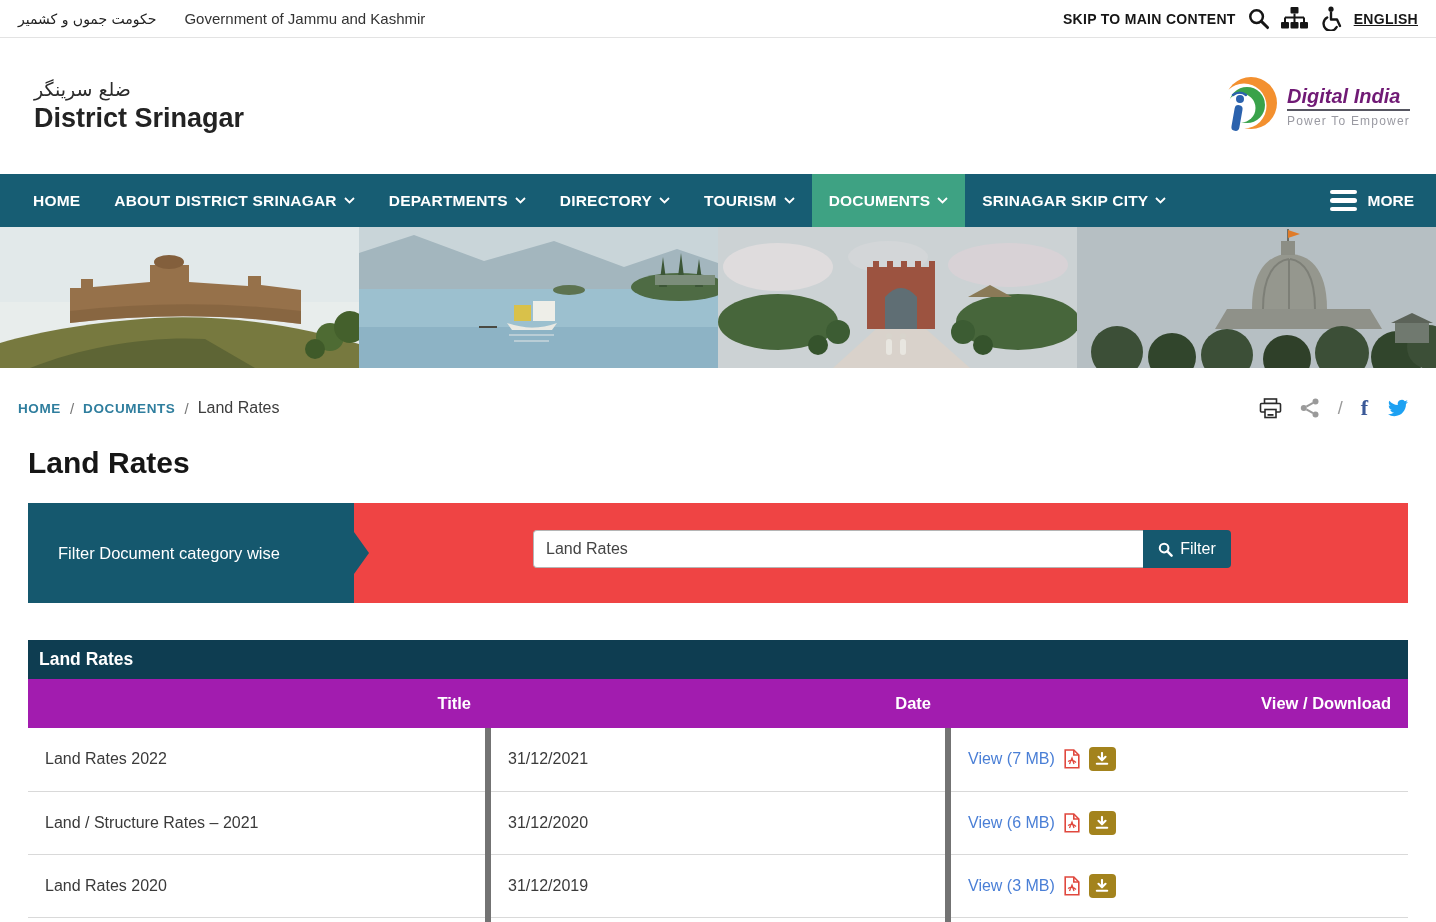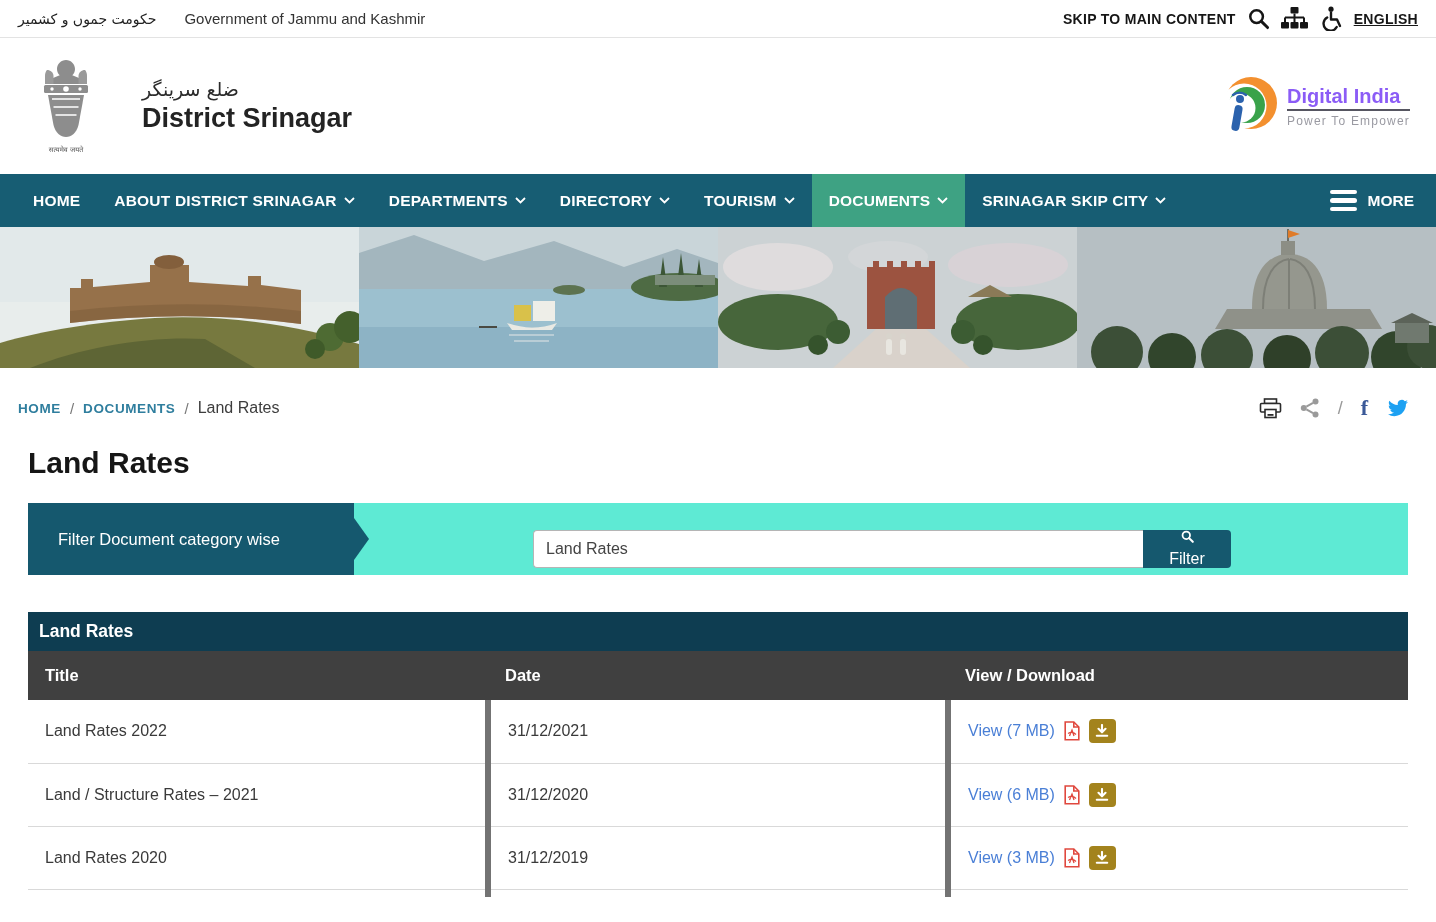--- a/index.html
+++ b/index.html
@@ -21,21 +21,21 @@
 
   
   .header { height:136px; display:flex; justify-content:space-between; align-items:center; padding:0 26px 0 34px; }
   .header-left { display:flex; align-items:center; gap:44px; }
   .emblem { display:flex; flex-direction:column; align-items:center; width:64px; }
   .emblem-motto { font-size:7px; color:#555; margin-top:1px; font-family:"DejaVu Sans", sans-serif; }
   .dist-urdu { font-size:19px; color:#2b2b2b; margin-bottom:3px; text-align:left; direction:rtl; width:fit-content; }
   .dist-name { font-size:27px; font-weight:bold; color:#232323; }
   .digital-india { display:flex; align-items:center; gap:8px; cursor:pointer; }
   .di-text { display:flex; flex-direction:column; }
-  .di-title { font-size:20px; font-weight:bold; color:#8b5cf6;
+  .di-title { font-size:20px; font-style:italic; font-weight:bold; color:#701a75;
               border-bottom:2px solid #565661; padding-bottom:1px; }
   .di-tag { font-size:12px; color:#9a9aa2; letter-spacing:1.2px; margin-top:3px; }
 
   
   nav { height:53px; background:#175d73; display:flex; align-items:stretch; padding-left:16px; }
   .nav-item { display:flex; align-items:center; gap:7px; padding:0 17px; color:#fff;
               font-size:15.5px; font-weight:bold; letter-spacing:.2px; cursor:pointer; white-space:nowrap; }
   .nav-item.active { background:#3ea283; }
   .nav-more { margin-left:auto; display:flex; align-items:center; gap:11px; padding:0 22px;
               color:#fff; font-weight:bold; font-size:15.5px; cursor:pointer; }
@@ -53,38 +53,38 @@
   .crumb-sep { color:#777; font-size:15px; }
   .crumb-current { font-size:16px; color:#3d3d3d; }
   .share-icons { display:flex; align-items:center; gap:18px; }
   .slash-sep { color:#999; font-size:18px; }
   .fb-f { font-size:22px; font-weight:bold; color:#3b5998; font-family:"Liberation Serif", serif; line-height:1; }
 
   
   h1.page-title { margin:27px 28px 0; font-size:30px; color:#161616; }
 
   
-  .filter-bar { position:relative; margin:23px 28px 0; height:72px; background:#5eead4; }
+  .filter-bar { position:relative; margin:23px 28px 0; height:100px; background:#ef4444; }
   .filter-label { position:absolute; left:0; top:0; bottom:0; width:326px; background:#15586e;
                   color:#fff; display:flex; align-items:center; padding-left:30px; font-size:16.5px; }
   .filter-label::after { content:""; position:absolute; left:326px; top:50%; transform:translateY(-50%);
                   border-left:15px solid #15586e; border-top:21px solid transparent; border-bottom:21px solid transparent; }
   .filter-controls { position:absolute; left:505px; top:27px; display:flex; height:38px; }
   .filter-input { width:610px; height:38px; border:1px solid #b5b5b5; border-right:none;
                   border-radius:4px 0 0 4px; padding:0 12px; font-size:16px; color:#444;
                   font-family:"Liberation Sans", sans-serif; outline:none; }
   .filter-btn { width:88px; height:38px; background:#15586e; border:none; border-radius:0 4px 4px 0;
                 color:#fff; font-size:16px; font-family:"Liberation Sans", sans-serif;
-                display:flex; align-items:center; justify-content:center; gap:7px; cursor:pointer;flex-direction:column; }
+                display:flex; align-items:center; justify-content:center; gap:7px; cursor:pointer; }
 
   
   .doc-section { margin:37px 28px 0; }
   .tbl-caption { background:#0e3d51; color:#fff; font-weight:bold; font-size:17.5px; padding:9px 11px; }
   table.doc-table { width:100%; border-collapse:collapse; table-layout:fixed; }
-  .doc-table th { background:#404040; color:#fff; text-align:left; font-size:16.5px; padding:15px 17px; }
+  .doc-table th { background:#a21caf; color:#fff; text-align:right; font-size:16.5px; padding:15px 17px; }
   .doc-table td { padding:0 17px; height:63px; font-size:16px; color:#3a3a3a;
                   border-bottom:1px solid #d9d9d9; background:#fff; }
   .doc-table td + td { border-left:6px solid #737373; }
   .doc-table tr.partial td { height:8px; border-bottom:none; }
   .view-cell { display:flex; align-items:center; gap:9px; }
   .view-link { color:#4a7fd6; font-size:16px; }
   .dl-btn { width:27px; height:24px; background:#a3831d; border-radius:4px; border:none;
             display:flex; align-items:center; justify-content:center; cursor:pointer; }
 </style>
 </head>
@@ -124,34 +124,20 @@
             <path d="M12 6.5 V13.5 H18 L21 20" fill="none" stroke="#161616" stroke-width="2.4" stroke-linecap="round" stroke-linejoin="round"></path>
             <path d="M8.2 11.5 a7 7 0 1 0 9.5 9.5" fill="none" stroke="#161616" stroke-width="2.4" stroke-linecap="round"></path>
           </svg>
       </span>
       <a class="lang-link">ENGLISH</a>
     </div>
   </div>
 
   <div class="header">
     <div class="header-left">
-      <div class="emblem">
-        <svg width="58" height="86" viewBox="0 0 58 86">
-          <path d="M29 2 c5 0 9 4 9 9 0 2.5-1 4.8-2.7 6.3 L42 20 v6 H16 v-6 l6.7-2.7 C21 15.8 20 13.5 20 11 c0-5 4-9 9-9z" fill="#8d8d8d"></path>
-          <path d="M10 12 c3.5 0 6.5 2.6 6.5 6 v8 H8 v-8 c0-3 .8-4.6 2-6z" fill="#9a9a9a"></path>
-          <path d="M48 12 c-3.5 0-6.5 2.6-6.5 6 v8 H50 v-8 c0-3-.8-4.6-2-6z" fill="#9a9a9a"></path>
-          <rect x="7" y="27" width="44" height="8" rx="1.5" fill="#8d8d8d"></rect>
-          <circle cx="29" cy="31" r="2.8" fill="#fff"></circle>
-          <circle cx="15" cy="31" r="1.7" fill="#fff"></circle>
-          <circle cx="43" cy="31" r="1.7" fill="#fff"></circle>
-          <path d="M11 37 h36 l-5.5 30 c-2 8-7 12-12.5 12 s-10.5-4-12.5-12 z" fill="#8d8d8d"></path>
-          <path d="M15 41 h28 M16.5 49 h25 M18.5 57 h21" stroke="#fff" stroke-width="1.4"></path>
-        </svg>
-        <span class="emblem-motto">सत्यमेव जयते</span>
-      </div>
       <div class="titles">
         <div class="urdu dist-urdu">ضلع سرینگر</div>
         <div class="dist-name">District Srinagar</div>
       </div>
     </div>
     <div class="digital-india">
       <svg width="60" height="62" viewBox="0 0 60 62">
         <circle cx="32" cy="28" r="26" fill="#f3902f"></circle>
         <circle cx="25" cy="31" r="22.5" fill="#ffffff"></circle>
         <circle cx="28" cy="30" r="18" fill="#39a24a"></circle>

